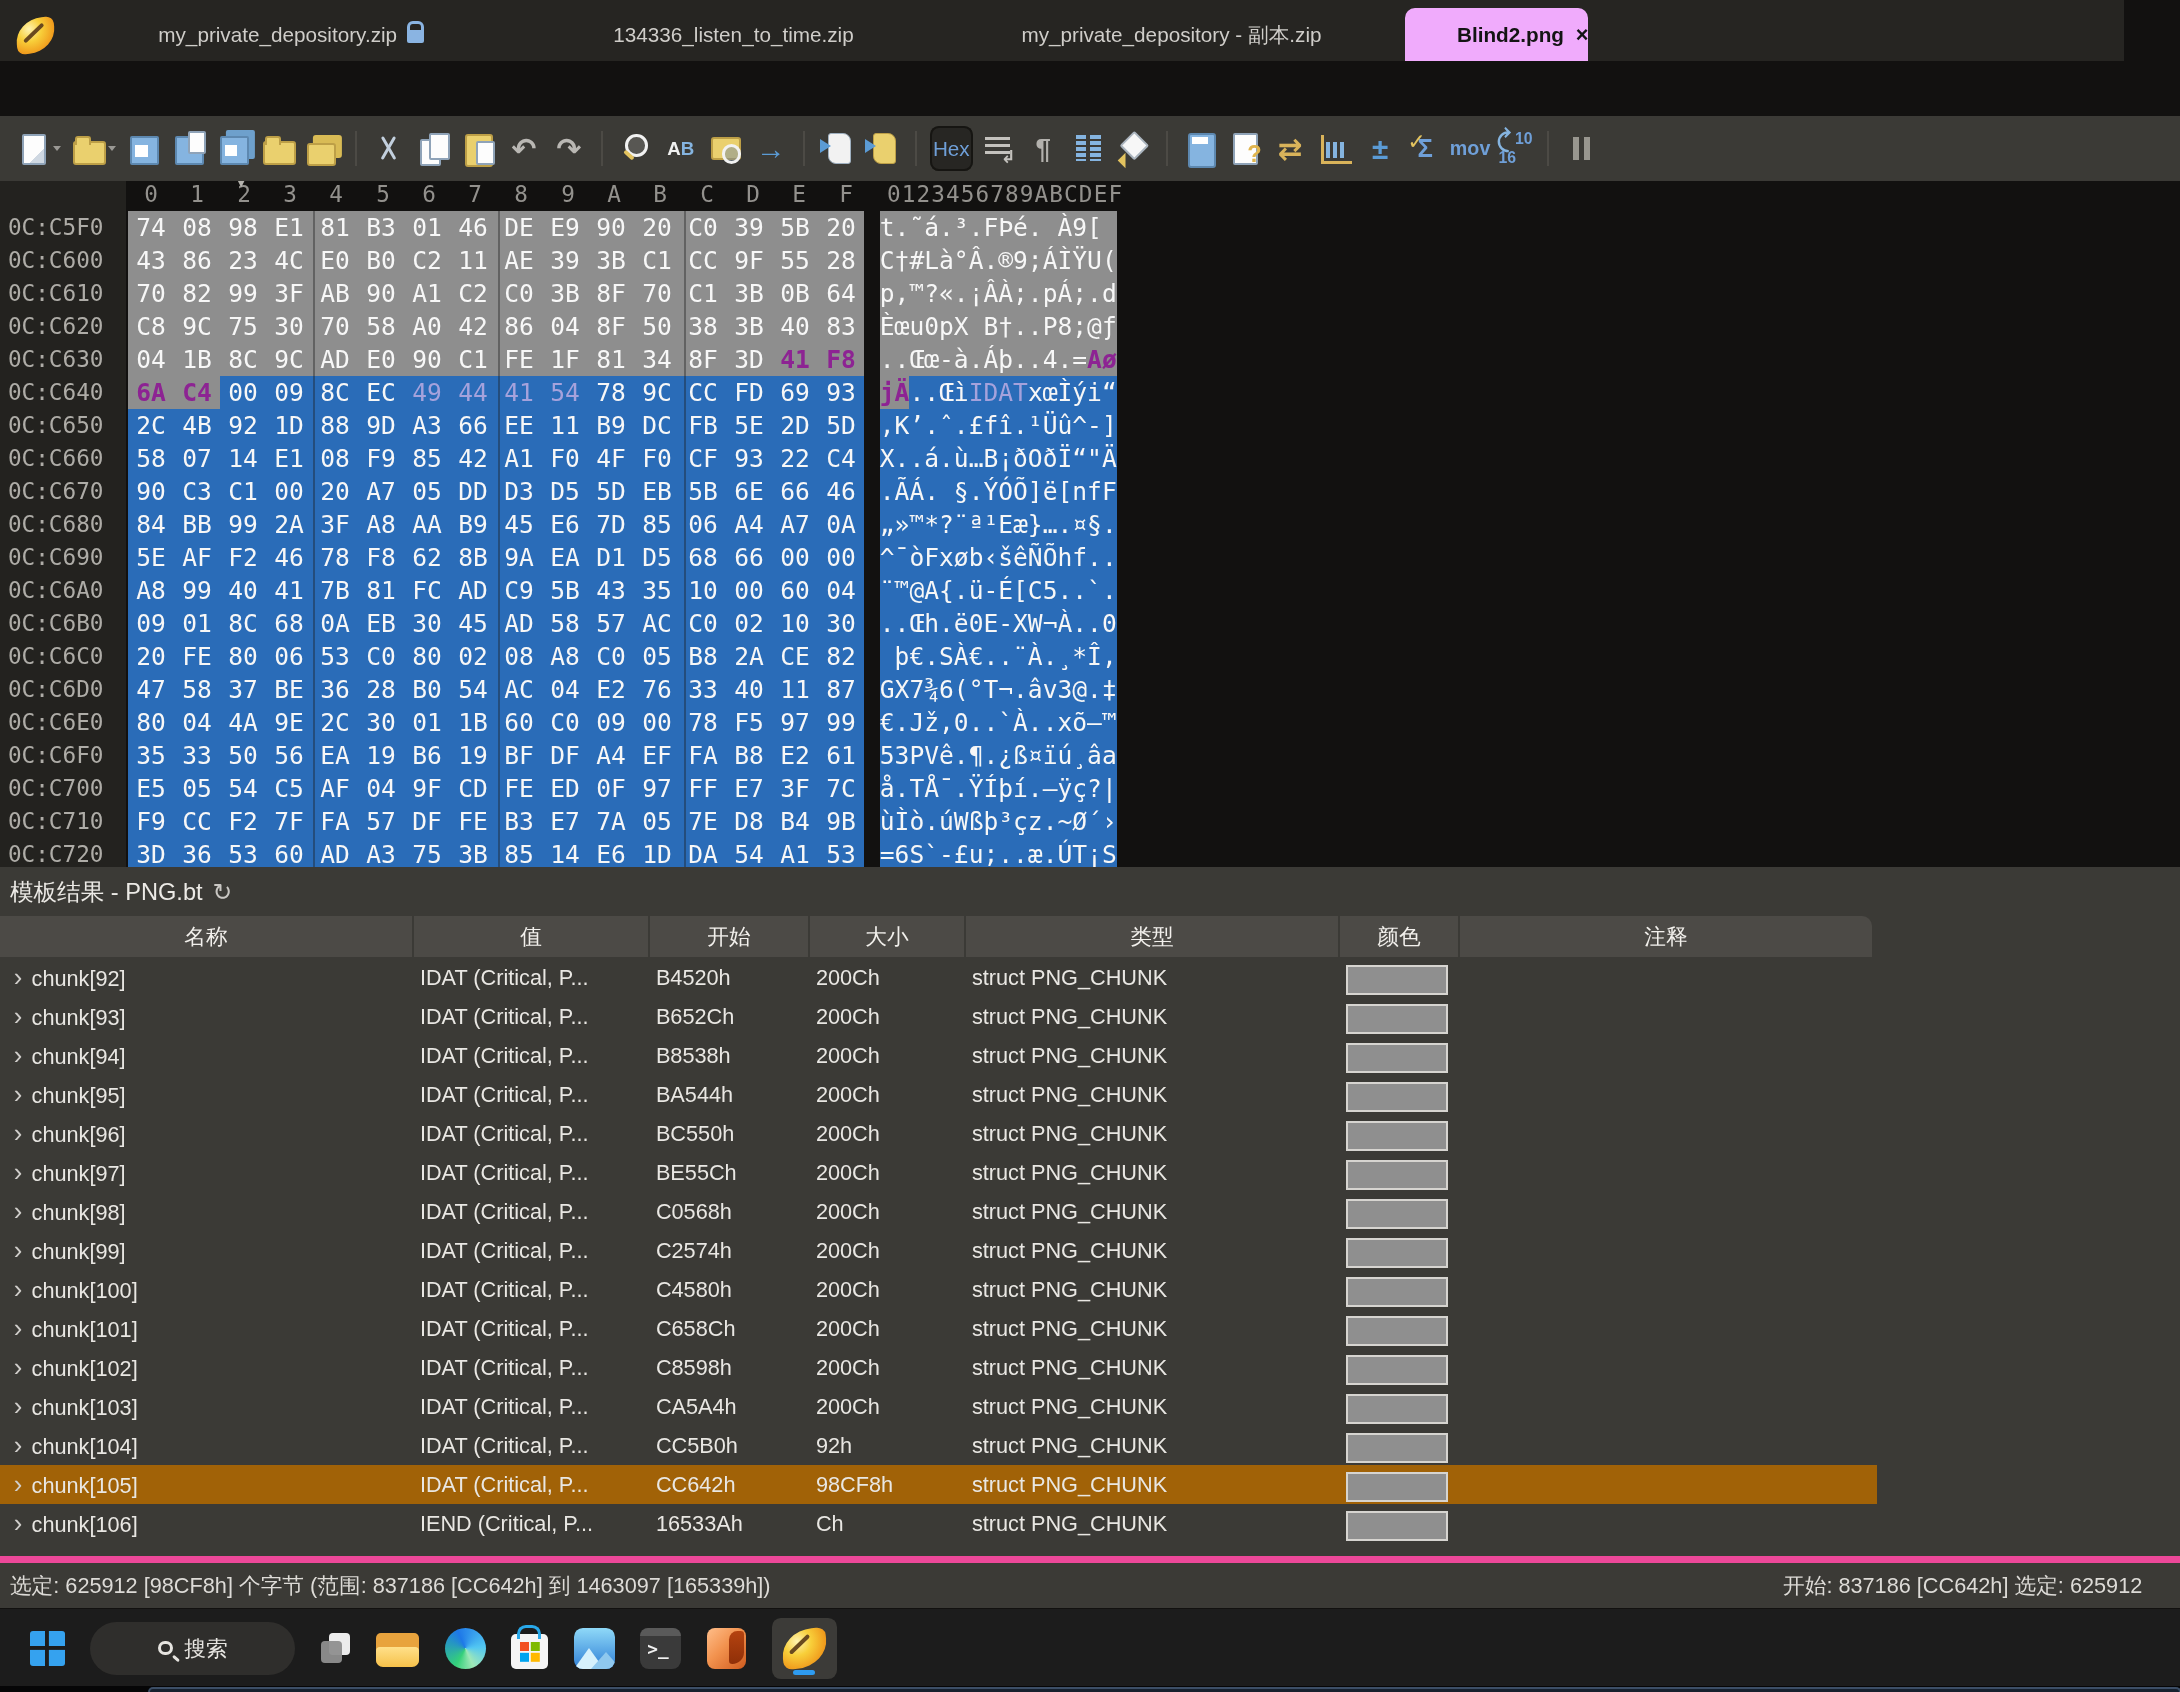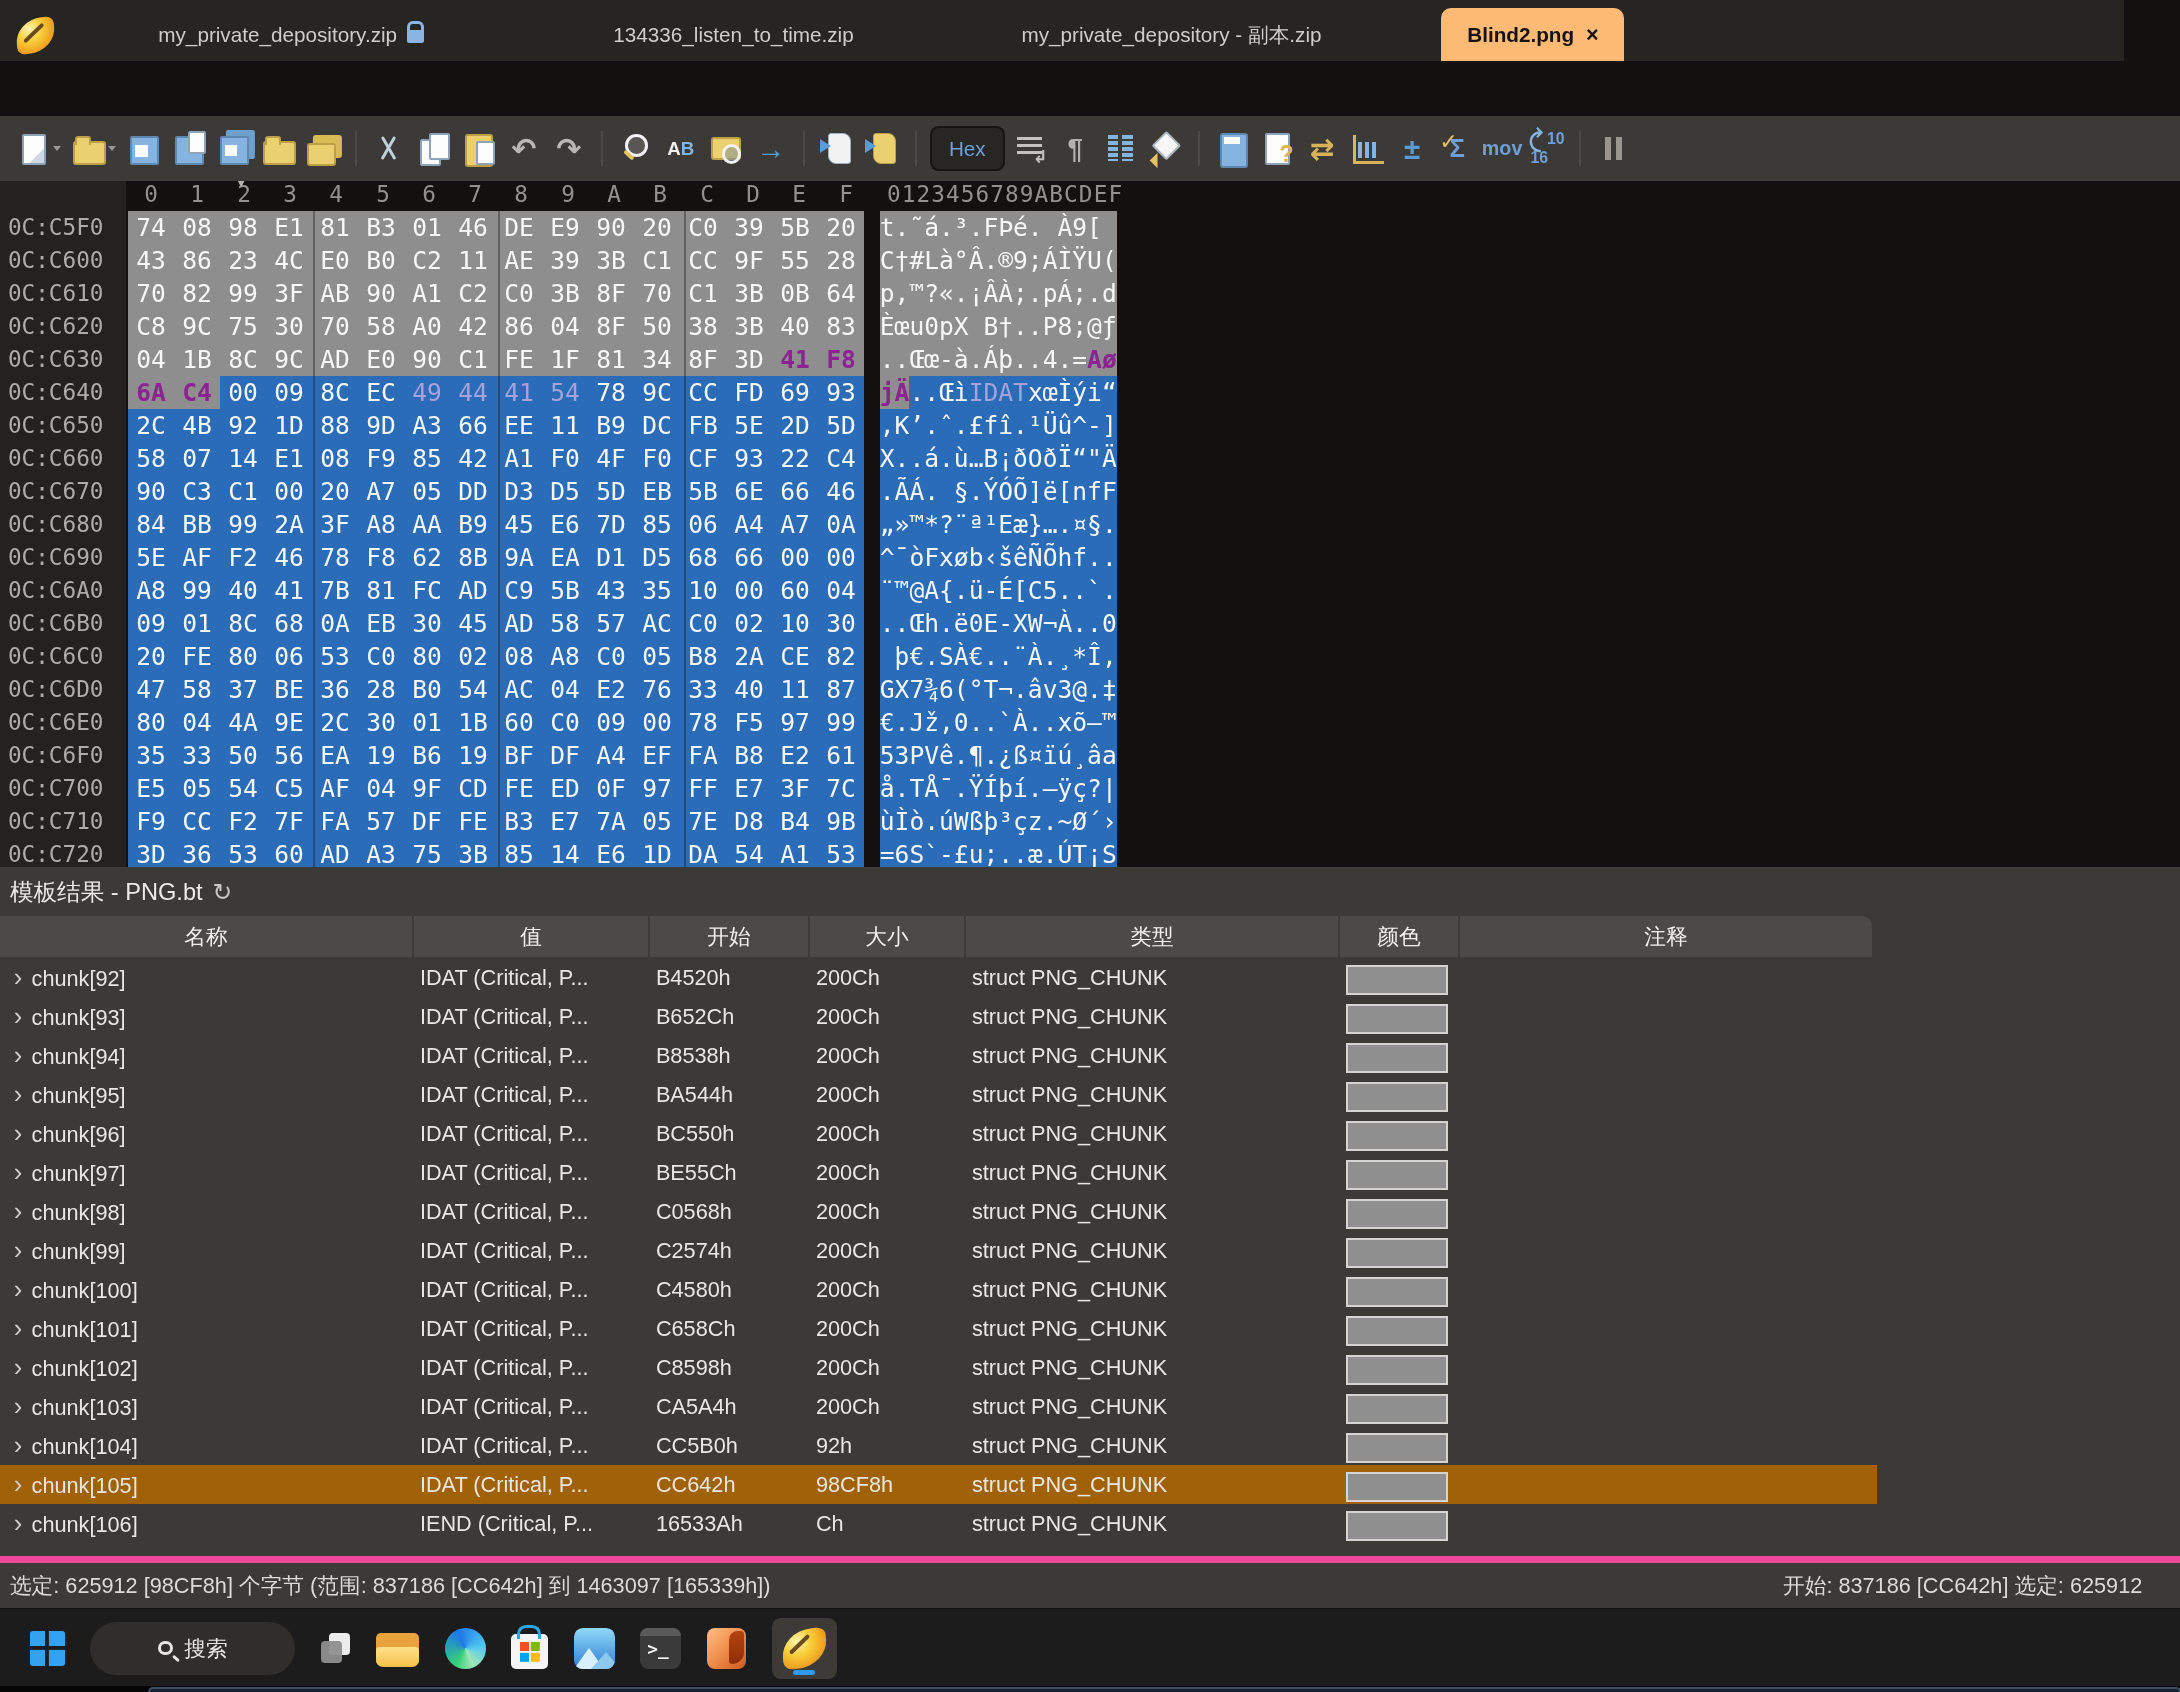--- a/index.html
+++ b/index.html
@@ -10,22 +10,22 @@
   
   .tabbar { position:absolute; top:0; left:0; width:2124px; height:61px; background:#262522; display:flex; align-items:flex-end; }
   .applogo { width:39px; height:35px; margin:0 19.7px 7.9px 15.8px; }
   .oten { width:100%; height:100%; background:radial-gradient(circle at 35% 30%, #fff3b0 0%, #f8cf3a 35%, #f09c1d 70%, #cd7714 100%);
           border-radius:70% 20% 70% 20%; position:relative; transform:rotate(-6deg); }
   .oten::before { content:""; position:absolute; width:25.6px; height:3.9px; background:#6a4a1f; border-radius:2px;
                   transform:rotate(-38deg); top:12.8px; left:4.9px; }
   .tab { height:53px; display:flex; align-items:center; justify-content:center; gap:9.9px;
          color:#cfcdc9; font-size:20.7px; cursor:default; }
   .tab.t1 { width:433px; } .tab.t2 { width:374px; margin-left:39px;} .tab.t3 { width:424px; margin-left:39px;}
-  .tab.active { width:183px; margin-left:58px; background:#fdba74; color:#141414; font-weight:bold;
-                border-radius:9.9px 9.9px 0 0; }
+  .tab.active { width:183px; margin-left:22px; background:#f0abfc; color:#141414; font-weight:bold;
+                border-radius:9.9px 9.9px 0 0;justify-content:flex-end; }
   .tab .close { font-weight:bold; font-size:21.7px; margin-left:2px; }
   .lock { width:16.7px; height:12.8px; background:#8ab4e2; border-radius:2px; position:relative; margin-top:3.9px;}
   .lock::before { content:""; position:absolute; width:10.8px; height:8.9px; border:3px solid #8ab4e2; border-bottom:none;
                   border-radius:5.9px 5.9px 0 0; top:-8.9px; left:0; }
 
   
   .menubar { position:absolute; top:61px; left:0; width:2181px; height:55px; background:#3b3a36;
              display:flex; align-items:center; padding-left:15.8px; }
   .menu-item { color:#e8e6e2; font-size:21.7px; padding:5.9px 13.8px; margin-right:19.7px; border-radius:3.9px; }
 
@@ -67,21 +67,21 @@
                    border:2px solid #bd9f47; border-radius:3px; }
   .k-folder-magnifier::after { content:""; position:absolute; right:3.9px; bottom:3.9px; width:13.8px; height:13.8px;
                    border:3px solid #f2f2f2; border-radius:50%; background:rgba(120,140,160,.5); }
   .k-glyph { font-size:29.6px; color:#b9b7b3; font-weight:bold; }
   .k-glyph.blue { color:#5b9bd5; } .k-glyph.gray { color:#b3b1ad; font-size:27.6px;} .k-glyph.gold { color:#d9b35a; }
   .k-script-white::before, .k-script-yellow::before { content:""; position:absolute; left:9.9px; top:3.9px; width:20.7px; height:29.6px;
                    background:#f2f2f2; border-radius:3px 7.9px 3px 7.9px; border:1px solid #9fb0c0;}
   .k-script-yellow::before { background:#ead06e; border-color:#bd9f47; }
   .k-script-white::after, .k-script-yellow::after { content:""; position:absolute; left:2px; top:9.9px; width:0; height:0;
                    border-left:11.8px solid #5b9bd5; border-top:7.9px solid transparent; border-bottom:7.9px solid transparent; }
-  .k-hexbtn { width:75px; height:45px; border-radius:8.9px; background:#272623; box-shadow:inset 0 0 0 2px #161512;
+  .k-hexbtn { width:43px; height:45px; border-radius:8.9px; background:#272623; box-shadow:inset 0 0 0 2px #161512;
               color:#6f9fd8; font-size:20.7px; display:flex; align-items:center; justify-content:center; }
   .k-wrap::before { content:""; position:absolute; left:5.9px; top:7.9px; width:25.6px; height:16.7px;
                    background:repeating-linear-gradient(#c4c2be 0 3px, transparent 3px 6.9px); }
   .k-wrap::after { content:"↲"; position:absolute; right:2px; bottom:0px; color:#c4c2be; font-size:17.7px; font-weight:bold;}
   .k-columns::before { content:""; position:absolute; left:6.9px; top:5.9px; width:10.8px; height:26.6px;
                    background:repeating-linear-gradient(#85b4e0 0 3.9px, transparent 3.9px 5.9px); }
   .k-columns::after { content:""; position:absolute; left:21.7px; top:5.9px; width:10.8px; height:26.6px;
                    background:repeating-linear-gradient(#85b4e0 0 3.9px, transparent 3.9px 5.9px); }
   .k-highlighter::before { content:""; position:absolute; left:9.9px; top:5.9px; width:16.7px; height:16.7px; background:#f7f7f7;
                    border:2px solid #aab4be; transform:rotate(45deg); border-radius:2px;}

